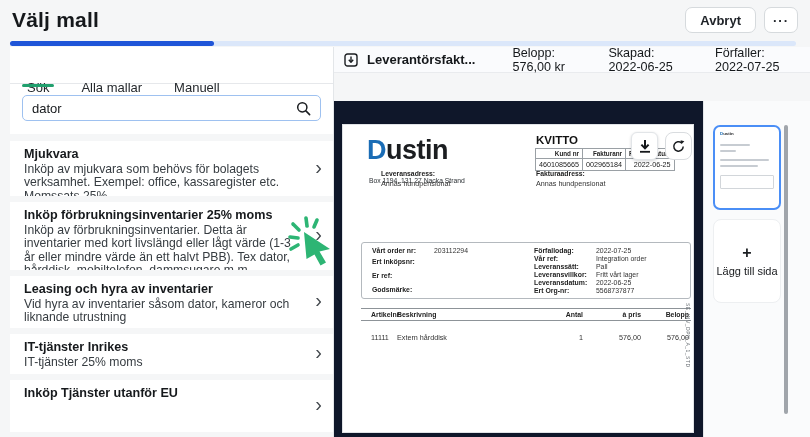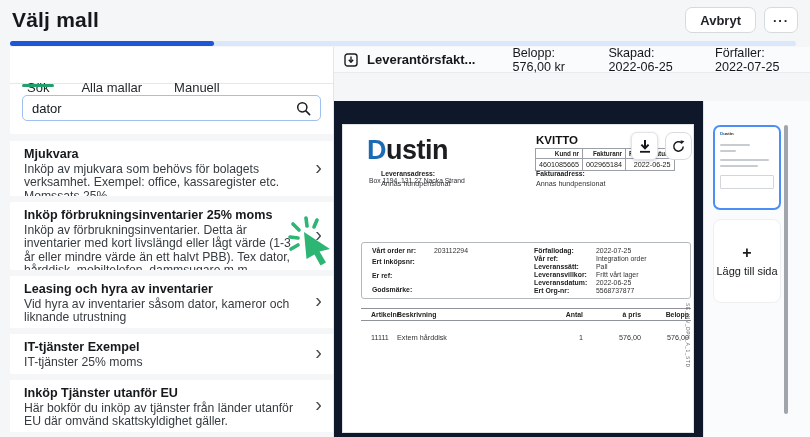--- a/index.html
+++ b/index.html
@@ -160,27 +160,26 @@
         <h3>Inköp förbrukningsinventarier 25% moms</h3>
         <p>Inköp av förbrukningsinventarier. Detta är inventarier med kort livslängd eller lågt värde (1-3 år eller mindre värde än ett halvt PBB). Tex dator, hårddisk, mobiltelefon, dammsugare m.m.</p>
         <span class="chev">›</span>
       </div>
       <div class="card c3">
         <h3>Leasing och hyra av inventarier</h3>
         <p>Vid hyra av inventarier såsom dator, kameror och liknande utrustning</p>
         <span class="chev">›</span>
       </div>
       <div class="card c4">
-        <h3>IT-tjänster Exempel</h3>
+        <h3>IT-tjänster Inrikes</h3>
         <p>IT-tjänster 25% moms</p>
         <span class="chev">›</span>
       </div>
       <div class="card c5">
         <h3>Inköp Tjänster utanför EU</h3>
-        <p>Här bokför du inköp av tjänster från länder utanför EU där omvänd skattskyldighet gäller.</p>
         <span class="chev">›</span>
       </div>
 
     </div>
   </div>
 
   <div class="right-area">
     <div class="preview-header">
       <span>
         <svg width="14" height="14" viewBox="0 0 14 14">

